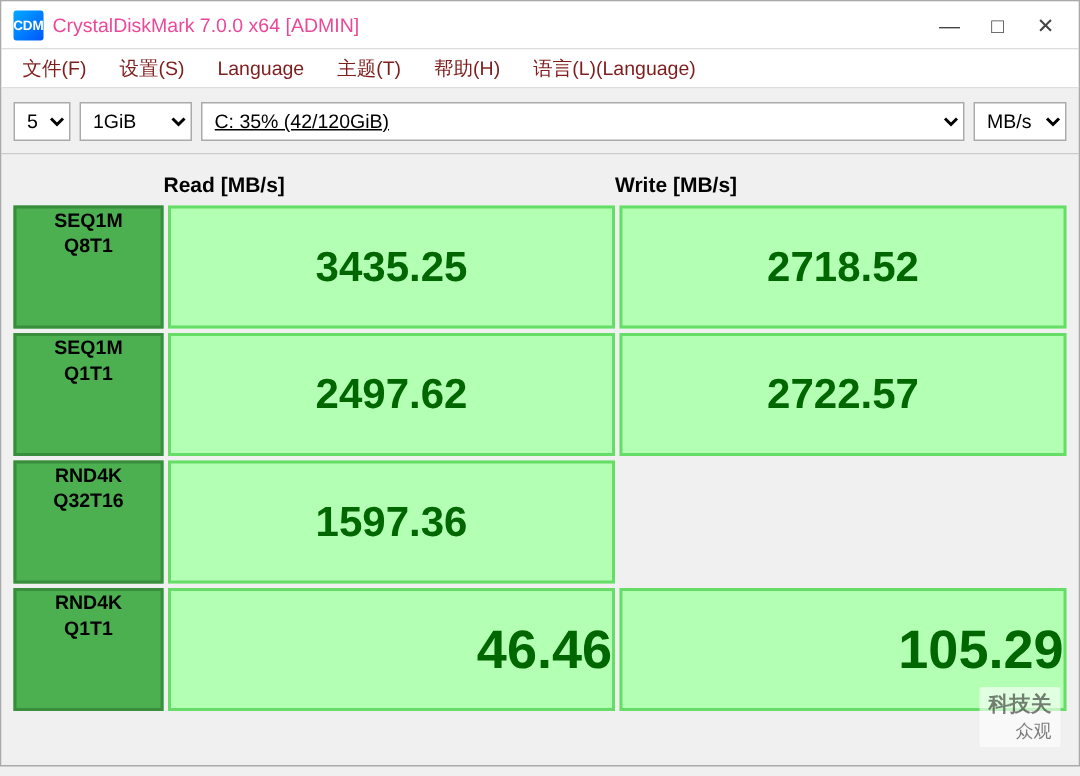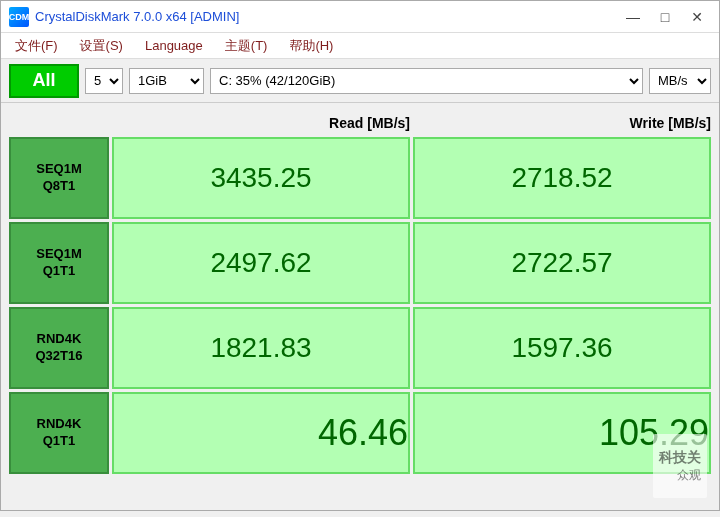--- a/index.html
+++ b/index.html
@@ -41,21 +41,21 @@
       align-items: center;
       justify-content: center;
       font-size: 10px;
       color: white;
       font-weight: bold;
     }
 
     .title-bar-text {
       flex: 1;
       font-size: 13px;
-      color: #1d4ed8;
+      color: #ec4899;
     }
 
     .title-bar-controls {
       display: flex;
       gap: 4px;
     }
 
     .title-btn {
       width: 28px;
       height: 22px;
@@ -131,55 +131,55 @@
     }
 
     .table-header {
       display: grid;
       grid-template-columns: 100px 1fr 1fr;
       height: 28px;
       align-items: center;
     }
 
     .col-header {
-      text-align: right;
+      text-align: left;
       font-size: 14px;
       font-weight: bold;
       color: #000;
     }
 
     .data-row {
       display: grid;
       grid-template-columns: 100px 1fr 1fr;
       gap: 3px;
       margin-bottom: 3px;
       height: 82px;
     }
 
     .row-label {
       background: #4caf50;
       border: 2px solid #388e3c;
       display: flex;
       flex-direction: column;
       align-items: center;
-      justify-content: center;
+      justify-content: flex-start;
       font-size: 13px;
       font-weight: bold;
       color: #000;
       line-height: 1.3;
     }
 
     .data-cell {
       background: #b3ffb3;
       border: 2px solid #66dd66;
       display: flex;
       align-items: center;
       justify-content: center;
       font-size: 32px;
-      font-weight: normal;
+      font-weight: bold;
       color: #006600;
     }
 
     .data-cell.large-num {
       font-size: 28px;
     }
 
     .data-cell.small-num {
       font-size: 36px;
       justify-content: flex-end;
@@ -190,21 +190,21 @@
       bottom: 12px;
       right: 12px;
       font-size: 12px;
       color: rgba(0,0,0,0.5);
       text-align: right;
       line-height: 1.4;
     }
 
     .watermark-inner {
       background: rgba(255,255,255,0.6);
-      padding: 14px 6px;
+      padding: 2px 6px;
       border-radius: 2px;
     }
   </style>
 </head>
 <body>
 
 <div class="window">
 
   <div class="title-bar">
     <div class="title-bar-icon">
@@ -227,40 +227,42 @@
     </div>
     <div class="menu-item">
       <span>Language</span>
     </div>
     <div class="menu-item">
       <span>主题(T)</span>
     </div>
     <div class="menu-item">
       <span>帮助(H)</span>
     </div>
+    <div class="menu-item">
+      <span>语言(L)(Language)</span>
+    </div>
   </div>
 
   <div class="toolbar">
-    <button class="all-btn">All</button>
 
     <select>
       <option>5</option>
       <option>1</option>
       <option>3</option>
       <option>9</option>
     </select>
 
     <select>
       <option>1GiB</option>
       <option>512MiB</option>
       <option>2GiB</option>
       <option>4GiB</option>
     </select>
 
-    <select style="flex:1; min-width:180px;">
+    <select style="flex:1; min-width:180px;text-decoration:underline;">
       <option>C: 35% (42/120GiB)</option>
     </select>
 
     <select>
       <option>MB/s</option>
       <option>GB/s</option>
       <option>IOPS</option>
       <option>μs</option>
     </select>
   </div>
@@ -298,23 +300,20 @@
         <span>2722.57</span>
       </div>
     </div>
 
     <div class="data-row">
       <div class="row-label">
         <span>RND4K</span>
         <span>Q32T16</span>
       </div>
       <div class="data-cell large-num">
-        <span>1821.83</span>
-      </div>
-      <div class="data-cell large-num">
         <span>1597.36</span>
       </div>
     </div>
 
     <div class="data-row">
       <div class="row-label">
         <span>RND4K</span>
         <span>Q1T1</span>
       </div>
       <div class="data-cell small-num">

